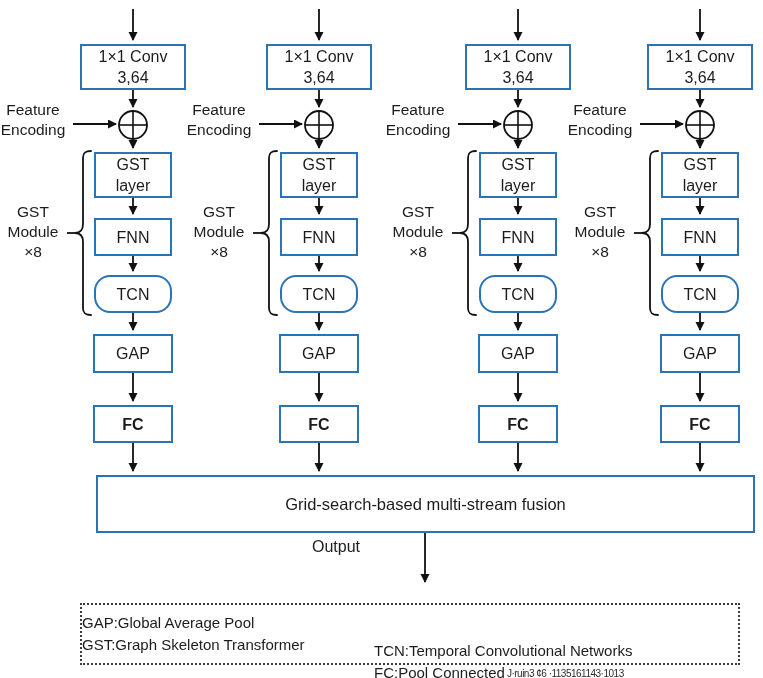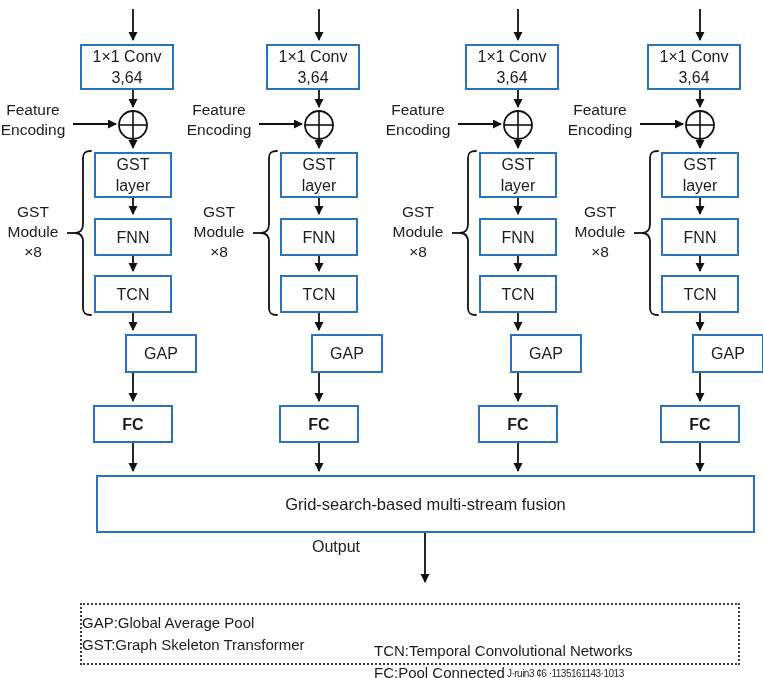--- a/index.html
+++ b/index.html
@@ -9,25 +9,25 @@
   }
   svg.overlay{position:absolute;left:0;top:0;width:763px;height:678px;pointer-events:none;}
   .stream{position:absolute;left:0;top:0;width:0;height:0;}
   .s1{--cx:133px;} .s2{--cx:319px;} .s3{--cx:518px;} .s4{--cx:700px;}
   .box{
     position:absolute;box-sizing:border-box;border:2px solid #2a73b6;background:#ffffff;
     display:flex;flex-direction:column;align-items:center;justify-content:center;
     font-size:16px;line-height:21px;text-align:center;
   }
   .box span{display:block;}
-  .conv-box{left:calc(var(--cx) - 53px);top:44px;width:94px;height:46px;}
+  .conv-box{left:calc(var(--cx) - 53px);top:44px;width:106px;height:46px;}
   .gstl-box{left:calc(var(--cx) - 39px);top:152px;width:78px;height:46px;}
   .fnn-box {left:calc(var(--cx) - 39px);top:218px;width:78px;height:38px;}
-  .tcn-box {left:calc(var(--cx) - 39px);top:275px;width:78px;height:38px;}
-  .gap-box {left:calc(var(--cx) - 40px);top:334px;width:72px;height:39px;margin-left:32px;}
+  .tcn-box {left:calc(var(--cx) - 39px);top:275px;width:78px;height:38px;border-radius:16px;}
+  .gap-box {left:calc(var(--cx) - 40px);top:334px;width:80px;height:39px;}
   .fc-box  {left:calc(var(--cx) - 40px);top:405px;width:80px;height:38px;font-weight:bold;}
   .feature-label{
     position:absolute;left:calc(var(--cx) - 142px);top:100px;width:84px;
     text-align:center;font-size:15.5px;line-height:20px;white-space:nowrap;
   }
   .module-label{
     position:absolute;left:calc(var(--cx) - 142px);top:202px;width:84px;
     text-align:center;font-size:15.5px;line-height:20px;white-space:nowrap;
   }
   .feature-label span,.module-label span{display:block;}

